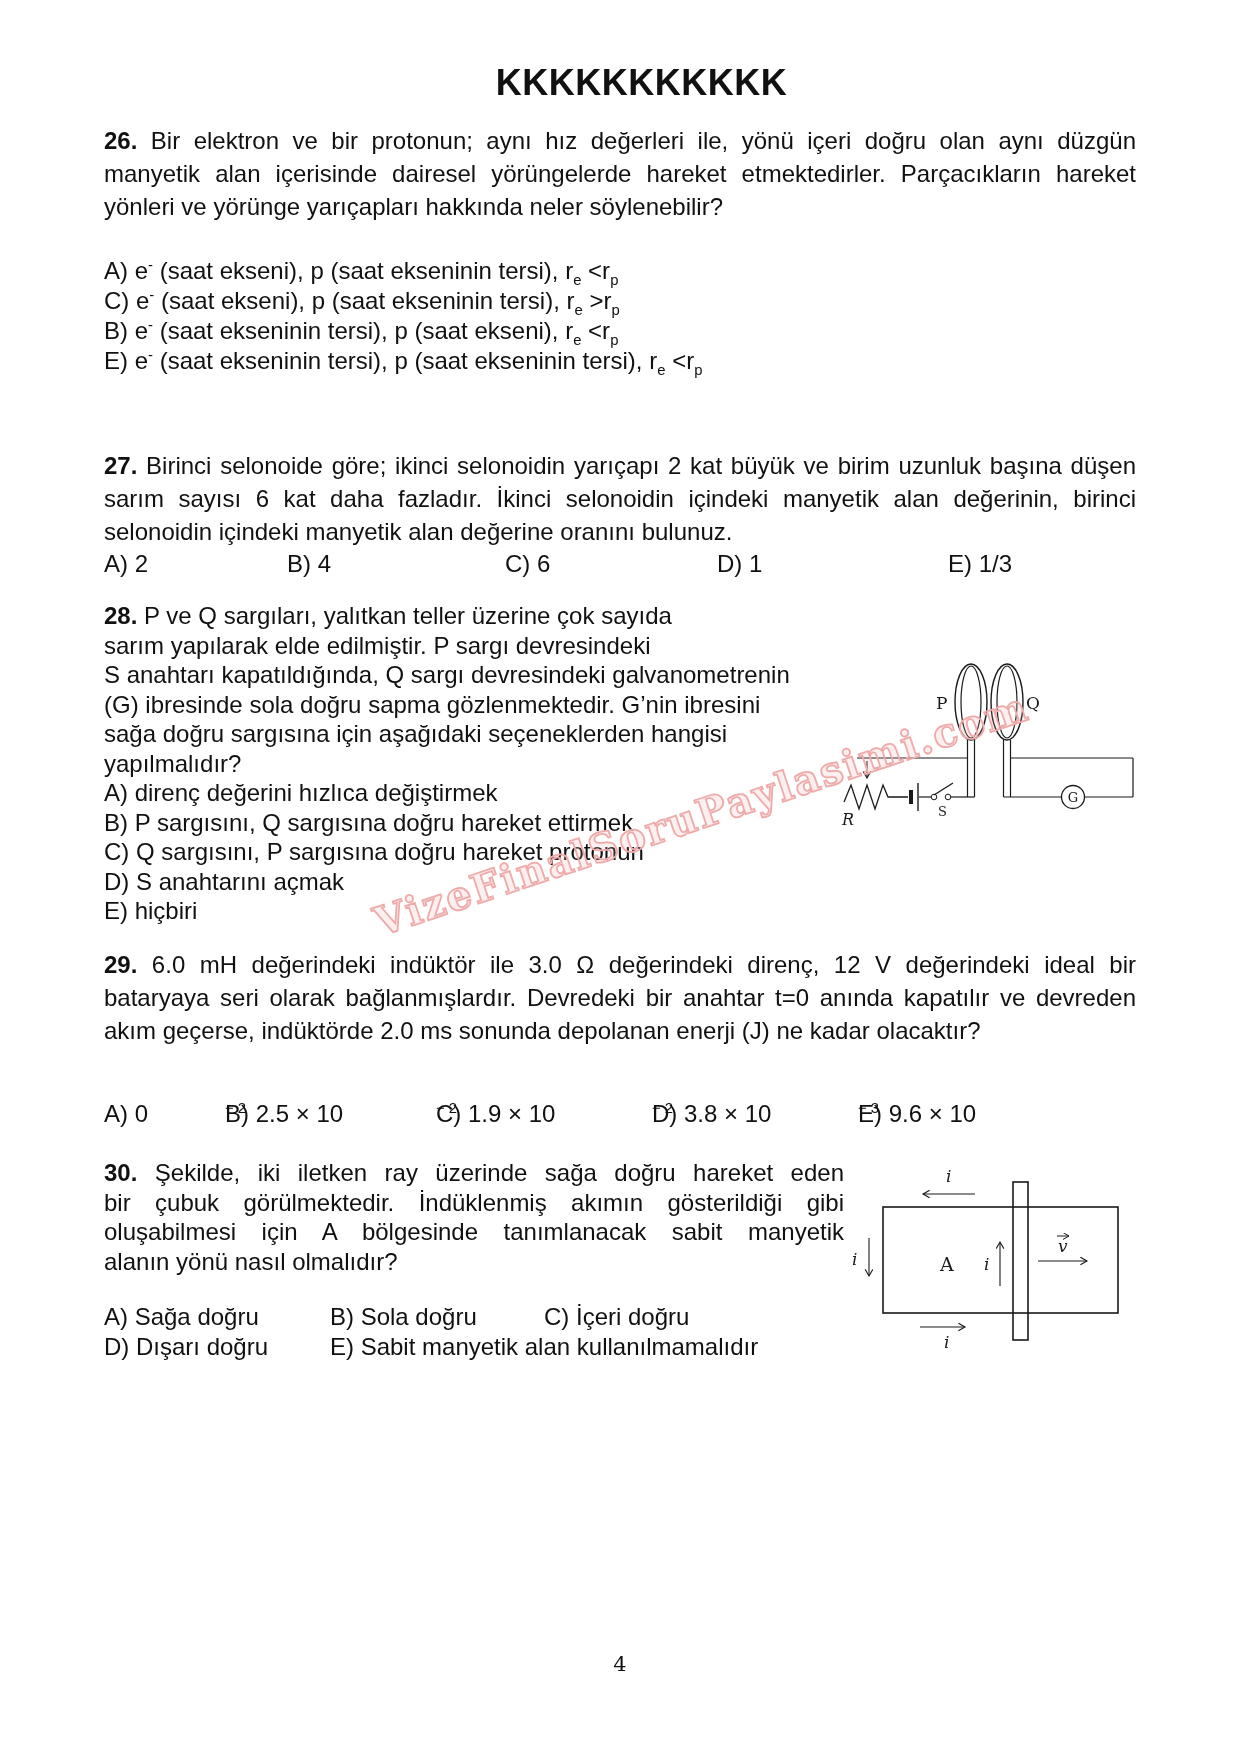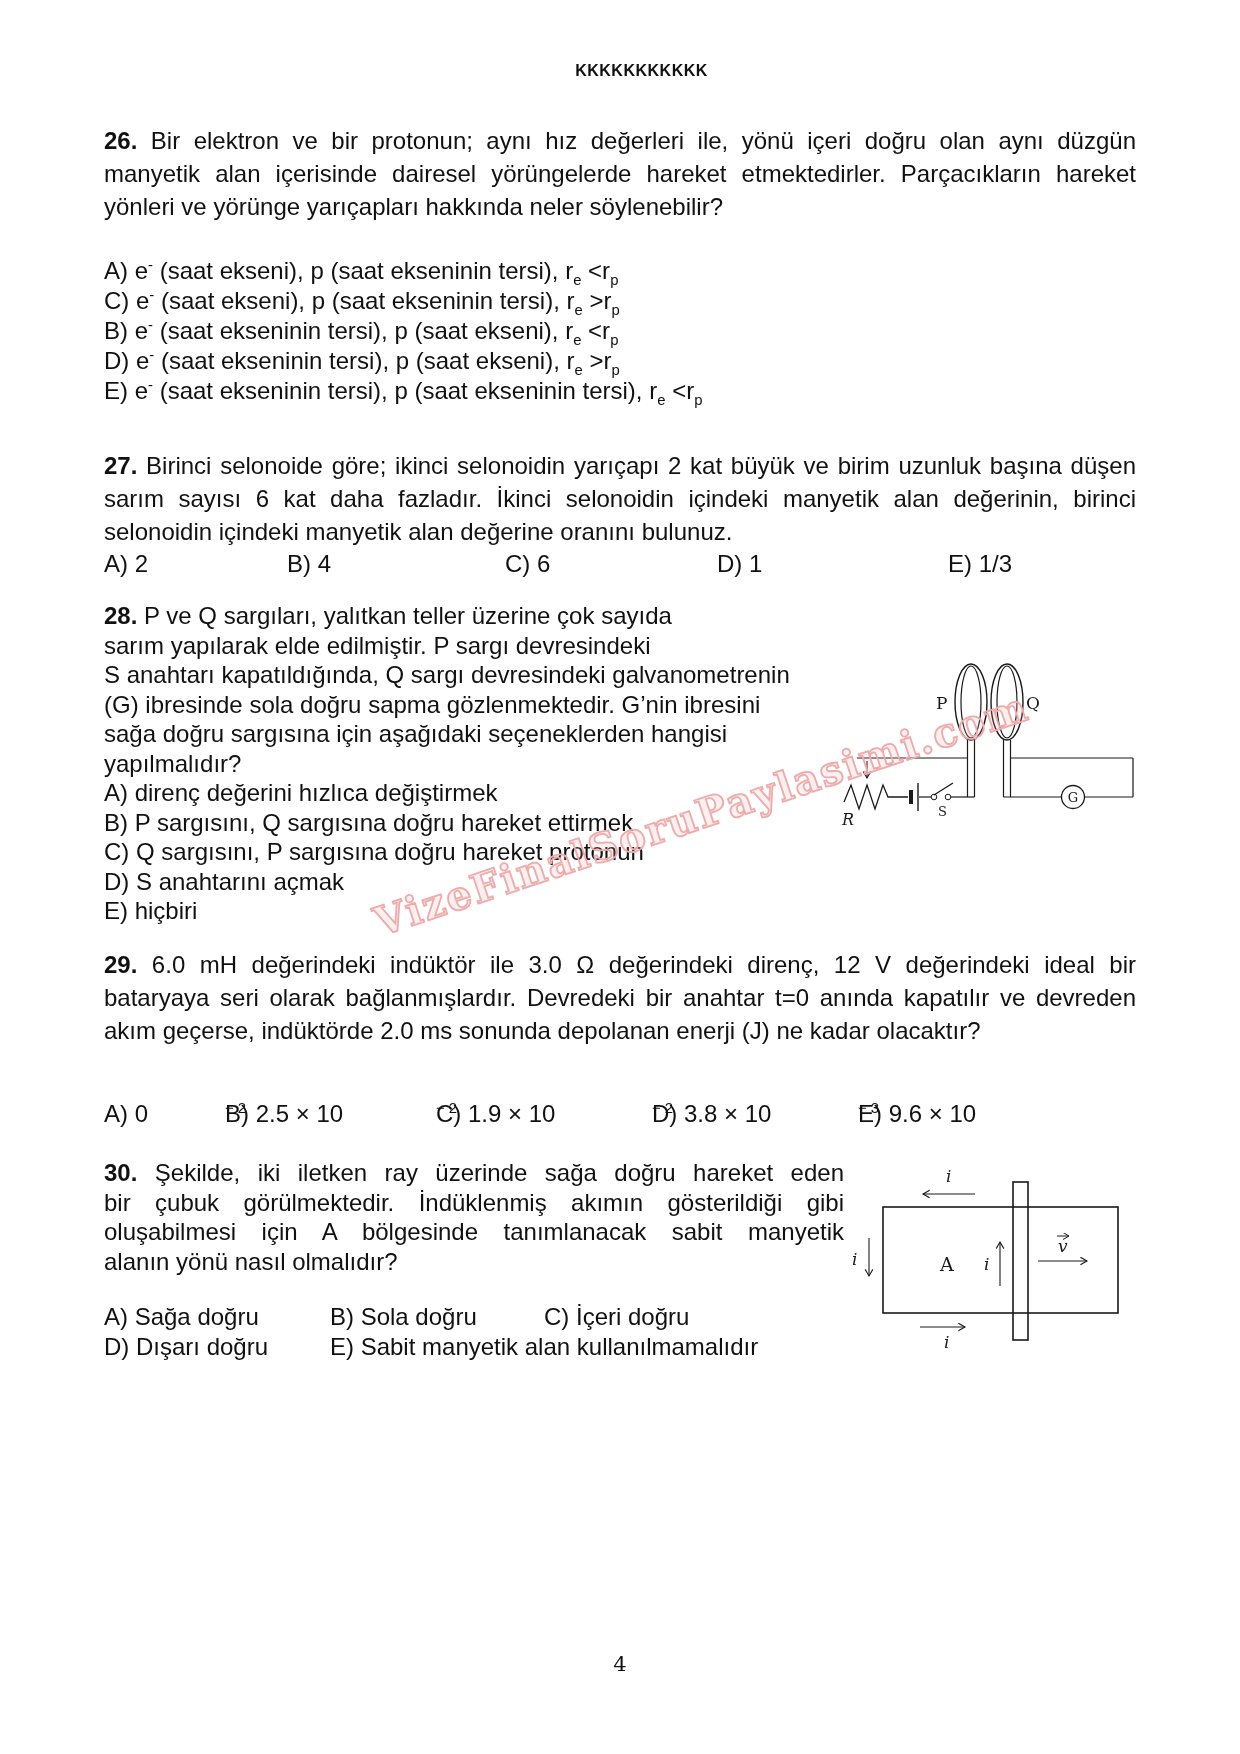--- a/index.html
+++ b/index.html
@@ -2,21 +2,21 @@
 <html><head>
 <meta charset="utf-8">
 <style>
   html,body{margin:0;padding:0;background:#ffffff;}
   .page{
     position:relative;width:1240px;height:1754px;background:#fff;overflow:hidden;
     font-family:"Liberation Sans","DejaVu Sans",sans-serif;color:#111;font-size:24px;
   }
   .abs{position:absolute;}
   .b{font-weight:bold;}
-  .header{left:0;right:0;top:62px;text-align:center;font-weight:bold;font-size:16px;letter-spacing:0.5px;padding-left:43px;}
+  .header{left:0;right:0;top:62px;text-align:center;font-weight:bold;font-size:36px;letter-spacing:0.5px;padding-left:43px;}
   .stem{left:104px;width:1032px;line-height:33px;text-align:justify;}
   .optlist{left:104px;line-height:30px;white-space:nowrap;}
   .lineblock{left:104px;line-height:29.5px;}
   .lineblock .jline{width:740px;text-align:justify;text-align-last:justify;}
   .lineblock .lline{width:740px;}
   .rowopts span{position:absolute;white-space:nowrap;}
   sup{font-size:0.62em;vertical-align:super;line-height:0;}
   sub{font-size:0.62em;vertical-align:sub;line-height:0;}
   .watermark{
     left:383px;top:898px;white-space:nowrap;z-index:6;
@@ -35,21 +35,20 @@
 
 <div class="page">
 
   <div class="abs header">KKKKKKKKKKK</div>
 
   <div class="abs stem" style="top:124px;"><span class="b">26.</span><span> Bir elektron ve bir protonun; aynı hız değerleri ile, yönü içeri doğru olan aynı düzgün manyetik alan içerisinde dairesel yörüngelerde hareket etmektedirler. Parçacıkların hareket yönleri ve yörünge yarıçapları hakkında neler söylenebilir?</span></div>
   <div class="abs optlist" style="top:256px;">
     <div><span>A) e</span><sup>-</sup><span> (saat ekseni), p (saat ekseninin tersi), r</span><sub>e</sub><span> &lt;r</span><sub>p</sub></div>
     <div><span>C) e</span><sup>-</sup><span> (saat ekseni), p (saat ekseninin tersi), r</span><sub>e</sub><span> &gt;r</span><sub>p</sub></div>
     <div><span>B) e</span><sup>-</sup><span> (saat ekseninin tersi), p (saat ekseni), r</span><sub>e</sub><span> &lt;r</span><sub>p</sub></div>
-    <div><span>D) e</span><sup>-</sup><span> (saat ekseninin tersi), p (saat ekseni), r</span><sub>e</sub><span> &gt;r</span><sub>p</sub></div>
     <div><span>E) e</span><sup>-</sup><span> (saat ekseninin tersi), p (saat ekseninin tersi), r</span><sub>e</sub><span> &lt;r</span><sub>p</sub></div>
   </div>
 
   <div class="abs stem" style="top:449px;"><span class="b">27.</span><span> Birinci selonoide göre; ikinci selonoidin yarıçapı 2 kat büyük ve birim uzunluk başına düşen sarım sayısı 6 kat daha fazladır. İkinci selonoidin içindeki manyetik alan değerinin, birinci selonoidin içindeki manyetik alan değerine oranını bulunuz.</span></div>
   <div class="abs rowopts" style="top:550px;left:0;width:1124px;height:30px;padding-left:8px;">
     <span style="left:104px;">A) 2</span>
     <span style="left:287px;">B) 4</span>
     <span style="left:505px;">C) 6</span>
     <span style="left:717px;">D) 1</span>
     <span style="left:948px;">E) 1/3</span>

